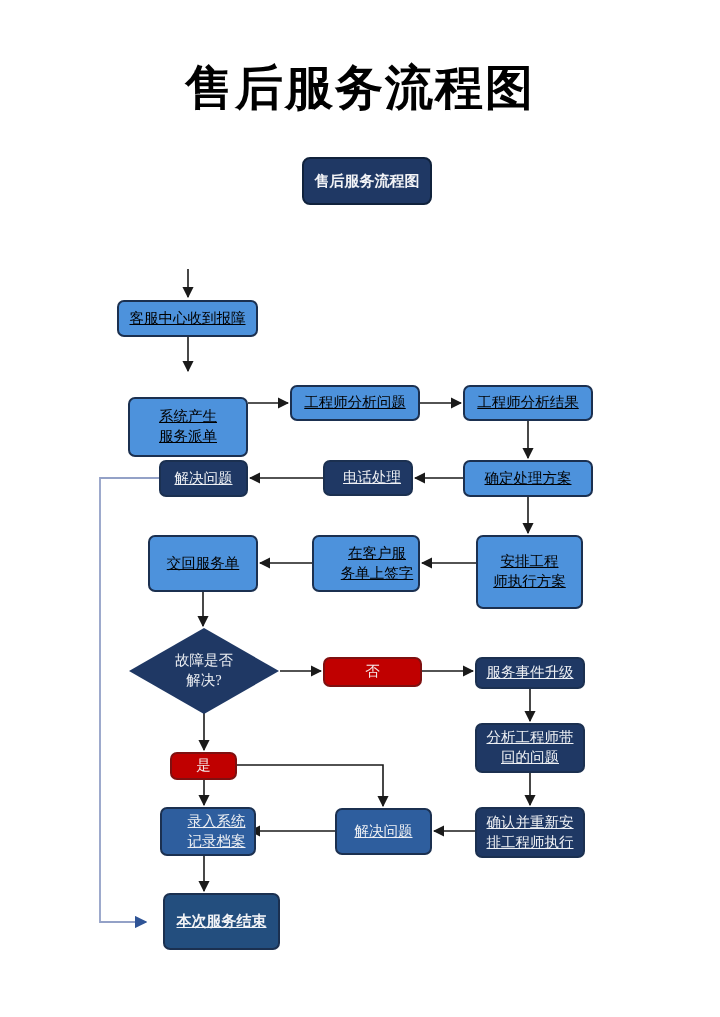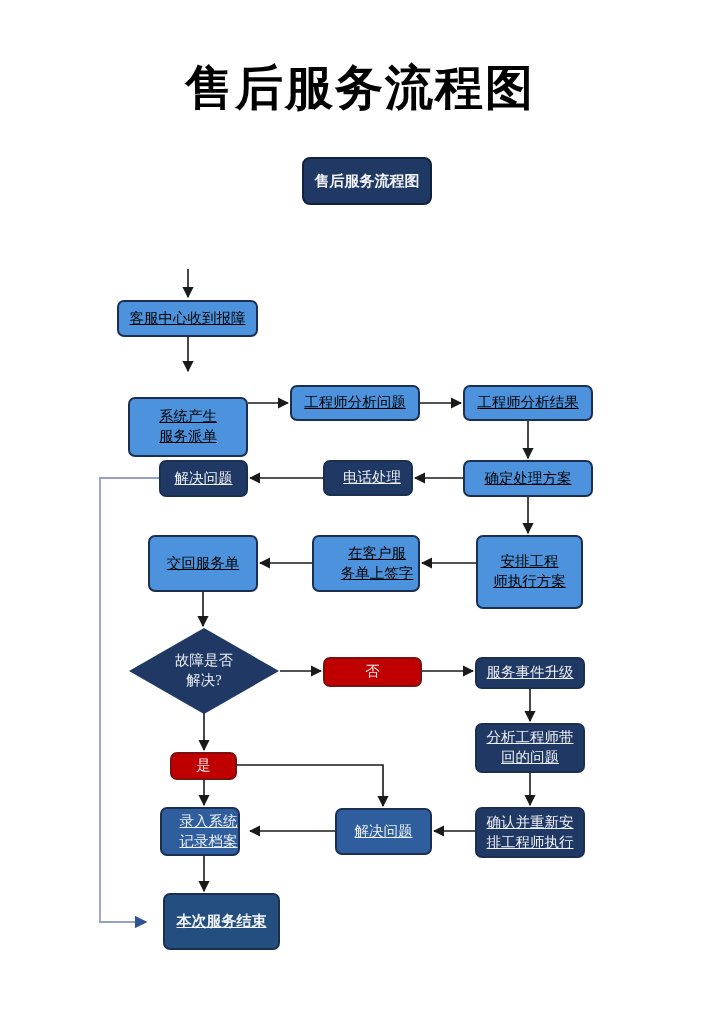--- a/index.html
+++ b/index.html
@@ -192,18 +192,18 @@
   <div class="node rect navy" style="left:475px;top:723px;width:110px;height:50px;">分析工程师带
 回的问题</div>
 
   <div class="node rect navy" style="left:475px;top:807px;width:110px;height:51px;">确认并重新安
 排工程师执行</div>
 
   <div class="node redbox" style="left:170px;top:752px;width:67px;height:28px;">是</div>
 
   <div class="node rect medium" style="left:335px;top:808px;width:97px;height:47px;">解决问题</div>
 
-  <div class="node rect medium" style="left:160px;top:807px;width:80px;height:49px;padding-left:17px;">录入系统
+  <div class="node rect medium" style="left:160px;top:807px;width:96px;height:49px;padding-left:17px;">录入系统
 记录档案</div>
 
   <div class="node rect endbox" style="left:148px;top:893px;width:117px;height:57px;font-size:15px;">本次服务结束</div>
 
 </div>
 
 </body></html>

